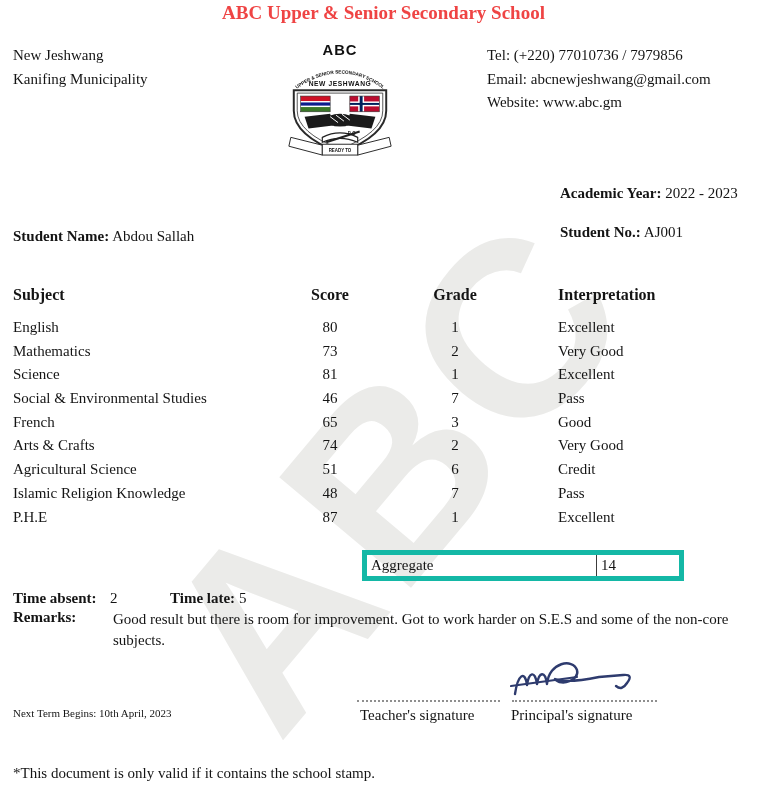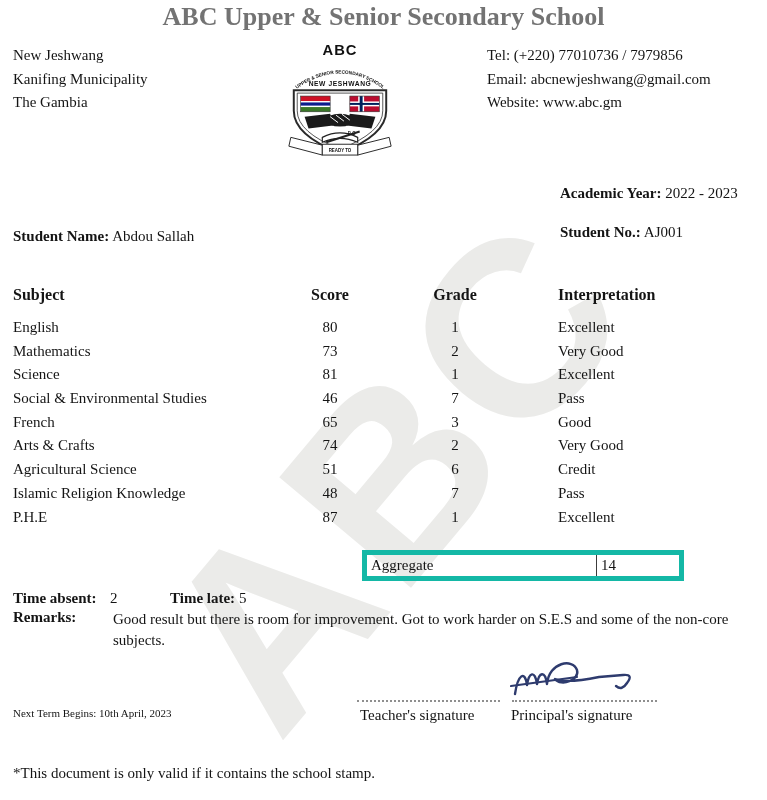--- a/index.html
+++ b/index.html
@@ -6,21 +6,21 @@
   .page{position:relative;width:767px;height:800px;background:#ffffff;overflow:hidden;
         font-family:"Liberation Serif",serif;color:#141414;}
   .abs{position:absolute;}
   
   .watermark{position:absolute;left:75px;top:348px;width:640px;text-align:center;
              font-family:"Liberation Sans",sans-serif;font-weight:bold;font-size:250px;
              line-height:1;color:#ebebe9;letter-spacing:8px;transform:rotate(-50deg);
              z-index:0;user-select:none;}
   .content{position:absolute;inset:0;z-index:1;}
   
-  .title{left:0;right:0;top:2px;text-align:center;font-size:26px;font-weight:bold;color:#737373;}
+  .title{left:0;right:0;top:2px;text-align:center;font-size:19px;font-weight:bold;color:#ef4444;}
   .addr{left:13px;top:44px;font-size:15px;line-height:23.5px;}
   .contact{left:487px;top:44px;font-size:15px;line-height:23.5px;}
   .logo{left:281px;top:40px;}
   
   .meta{font-size:15px;}
   .b{font-weight:bold;}
   .row-report-l{left:13px;top:185px;}
   .row-report-r{left:560px;top:185px;}
   .row-student-l{left:13px;top:228px;}
   .row-student-r{left:560px;top:224px;}
@@ -60,21 +60,20 @@
 
   <div class="watermark">ABC</div>
 
   <div class="content">
 
     <div class="abs title">ABC Upper &amp; Senior Secondary School</div>
 
     <div class="abs addr">
       <div>New Jeshwang</div>
       <div>Kanifing Municipality</div>
-      <div>The Gambia</div>
     </div>
 
     <svg class="abs logo" width="118" height="118" viewBox="0 0 120 120">
       <text x="60" y="15" font-size="15" font-weight="bold" text-anchor="middle" letter-spacing="1" fill="#111">ABC</text>
       <path id="arcp" d="M 13 52 Q 60 16 107 52" fill="none"></path>
       <text font-size="4.8" font-weight="bold" fill="#111">
         <textPath href="#arcp" startOffset="50%" text-anchor="middle">UPPER &amp; SENIOR SECONDARY SCHOOL</textPath>
       </text>
       <text x="60" y="47" font-size="6.8" font-weight="bold" text-anchor="middle" letter-spacing="0.6" fill="#111">NEW JESHWANG</text>
 

